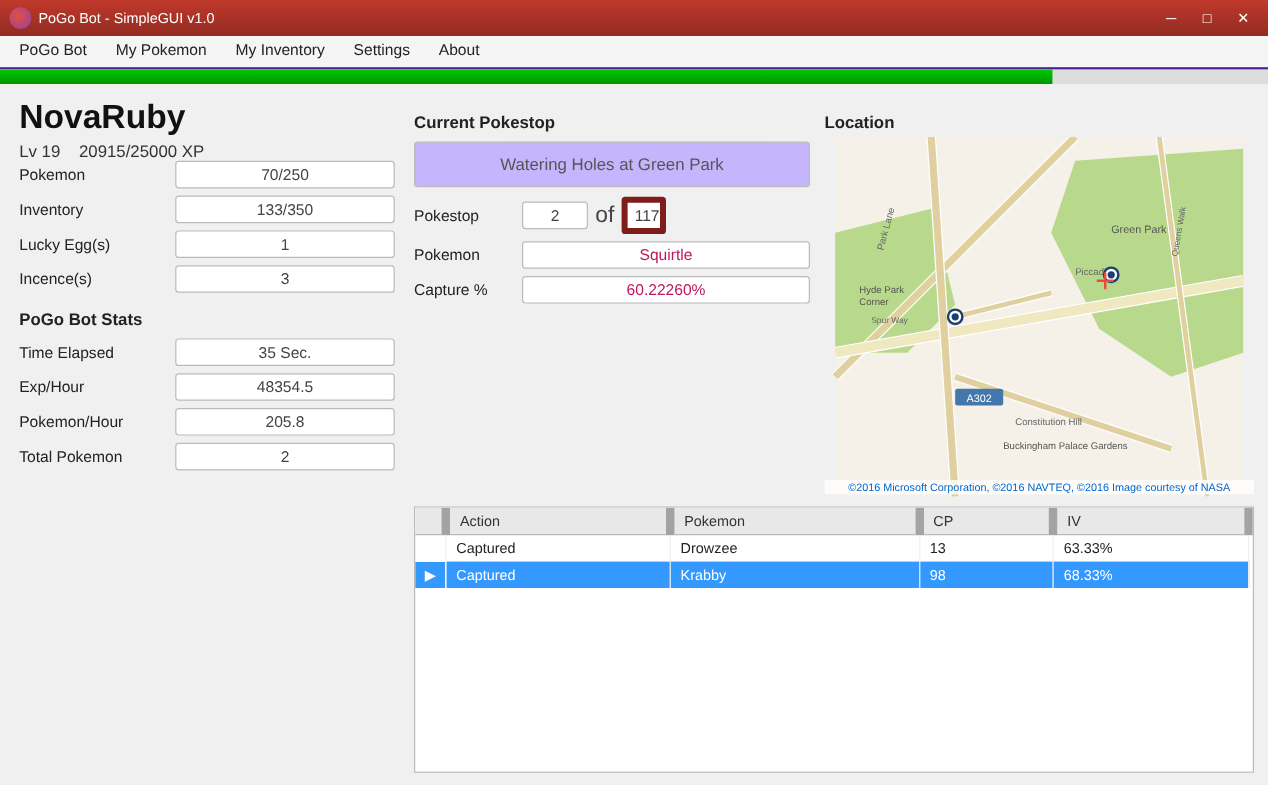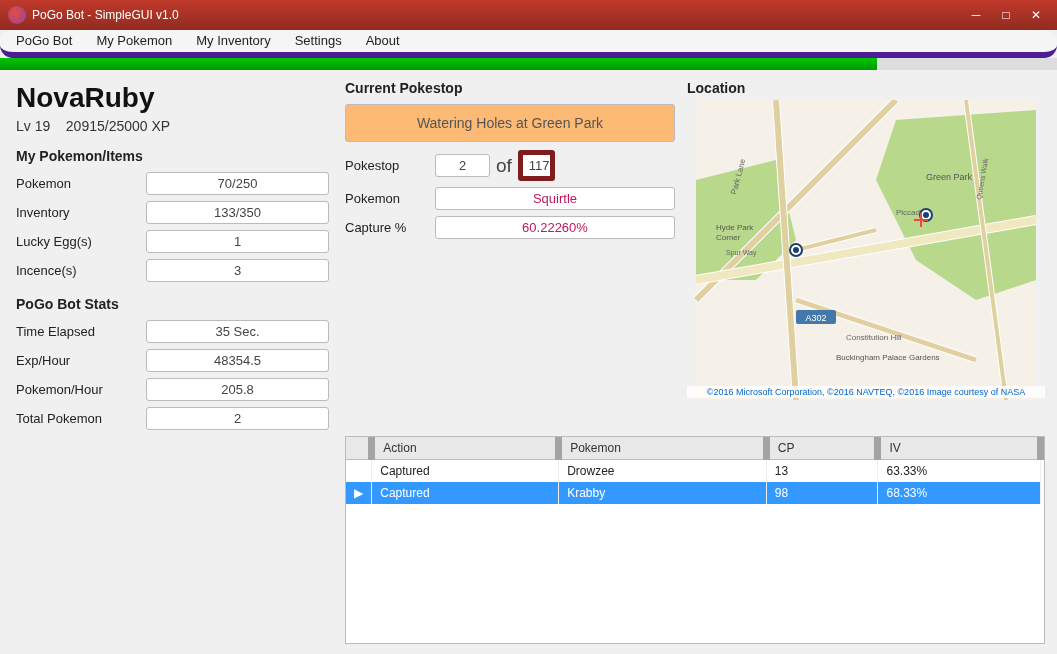--- a/index.html
+++ b/index.html
@@ -25,25 +25,24 @@
     #title-bar .title-text { flex: 1; }
     #title-bar .window-controls { display: flex; gap: 4px; }
     #title-bar .win-btn {
       width: 26px; height: 20px; background: transparent; border: none; color: white; font-size: 12px; cursor: pointer; display: flex; align-items: center; justify-content: center;
     }
 
     
     #menu-bar {
       height: 28px;
       background: #f5f5f5;
-      border-bottom: 6px solid #4c1d95;
-      display: flex;
-      align-items: flex-end;
+      border-bottom: 2px solid #4c1d95;
+      display: flex;
+      align-items: flex-start;
       padding: 0 4px;
-      border-radius: 13px;
     }
     .menu-item {
       padding: 4px 12px;
       cursor: pointer;
       font-size: 13px;
       color: #222;
       border-radius: 2px;
     }
 
     
@@ -92,38 +91,37 @@
       text-align: center;
       font-size: 13px;
       color: #444;
     }
 
     
     #right-panel {
       flex: 1;
       display: flex;
       flex-direction: column;
-      padding: 10px 12px 10px 0;
-      gap: 28px;
+      padding: 24px 12px 10px 0;
     }
 
     #top-right {
       display: flex;
       gap: 12px;
       flex: 0 0 auto;
     }
 
     
     #pokestop-panel {
       width: 330px;
       flex-shrink: 0;
     }
     .pokestop-title { font-size: 14px; font-weight: bold; color: #222; margin-bottom: 8px; }
     .pokestop-name-box {
-      background: #fdba74;
+      background: #c4b5fd;
       border: 1px solid #bbb;
       border-radius: 3px;
       padding: 10px 8px;
       text-align: center;
       font-size: 14px;
       color: #555;
       margin-bottom: 8px;
     }
     .pokestop-row {
       display: flex; align-items: center; margin-bottom: 6px;
@@ -258,21 +256,20 @@
 <div id="main-content">
 
   <div id="left-panel">
     <div class="username">NovaRuby</div>
     <div class="level-xp">
       <span>Lv 19</span>
       &nbsp;&nbsp;
       <span>20915/25000 XP</span>
     </div>
 
-    <div class="section-title">My Pokemon/Items</div>
 
     <div class="stat-row">
       <span class="stat-label">Pokemon</span>
       <span class="stat-value">70/250</span>
     </div>
     <div class="stat-row">
       <span class="stat-label">Inventory</span>
       <span class="stat-value">133/350</span>
     </div>
     <div class="stat-row">

